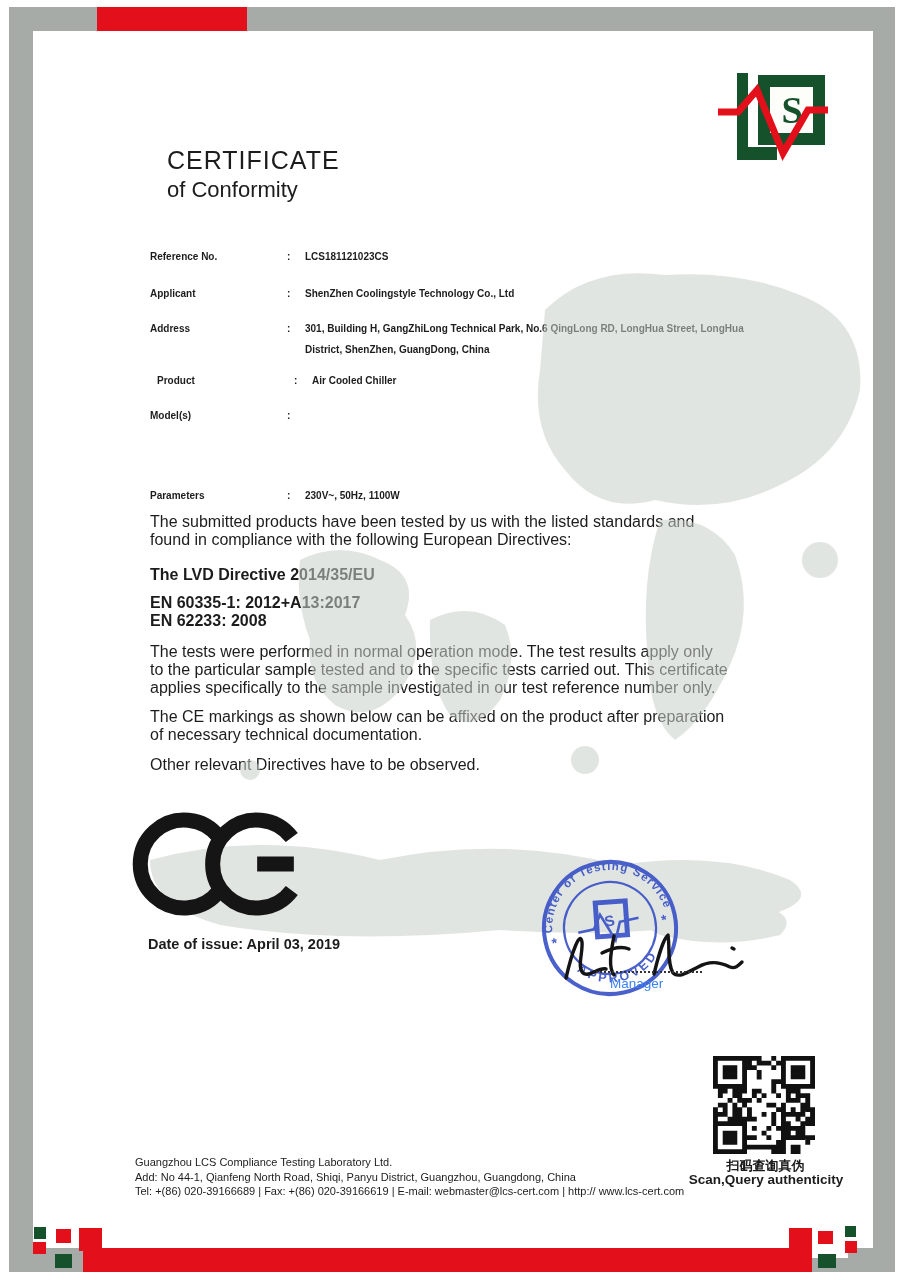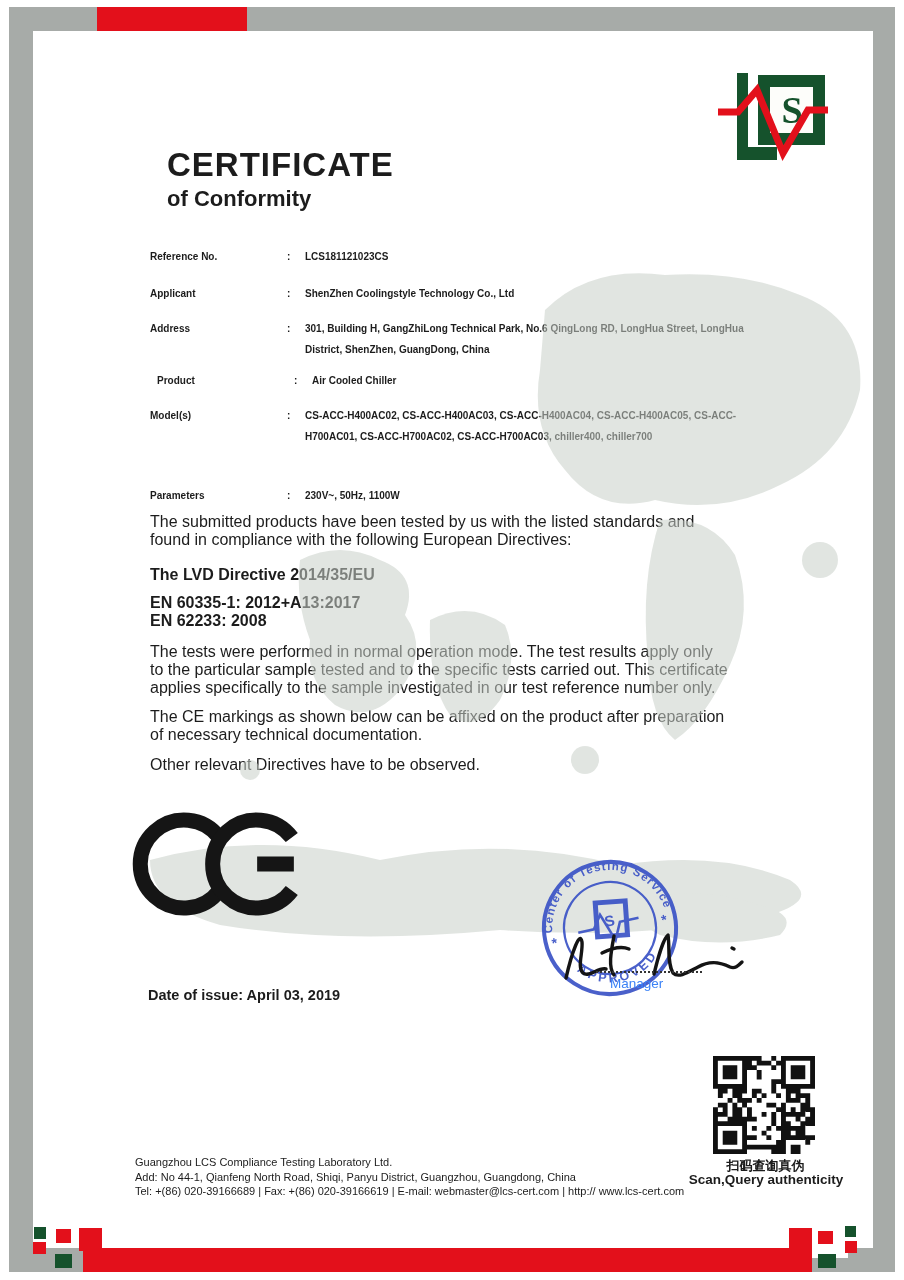--- a/index.html
+++ b/index.html
@@ -6,29 +6,29 @@
   body{width:904px;height:1280px;position:relative;font-family:"Liberation Sans",sans-serif;color:#1c1c1c;overflow:hidden;}
   
   .frame-bar{position:absolute;background:#a7aba8;z-index:4;}
   .red{background:#e3101b !important;}
   .green{background:#15522c !important;}
   .sq{position:absolute;z-index:6;}
   
   #map{position:absolute;left:0;top:0;z-index:1;}
   
   .content{position:absolute;z-index:2;}
-  .title1{font-size:33px;font-weight:bold;letter-spacing:1px;text-align:center;}
-  .title2{font-size:22px;font-weight:bold;margin-top:2px;}
+  .title1{font-size:25px;font-weight:normal;letter-spacing:1px;text-align:center;}
+  .title2{font-size:22px;font-weight:normal;margin-top:2px;}
   .frow{position:absolute;left:150px;display:flex;font-size:10px;font-weight:bold;line-height:21px;}
   .frow .lbl{width:137px;}
   .frow .col{width:18px;}
   .frow .val{width:478px;}
   .para{position:absolute;left:150px;width:578px;font-size:16px;line-height:18px;}
   .bold{font-weight:bold;}
-  .date-line{position:absolute;left:148px;top:987px;font-size:14.5px;font-weight:bold;z-index:3;}
+  .date-line{position:absolute;left:148px;top:936px;font-size:14.5px;font-weight:bold;z-index:3;}
   
   #stamp{position:absolute;left:538px;top:856px;width:144px;height:144px;transform:rotate(-12deg);opacity:.92;z-index:5;}
   #signature{position:absolute;left:556px;top:922px;z-index:6;}
   #sig-line{position:absolute;left:596px;top:971px;width:106px;border-bottom:2px dotted #333;z-index:6;}
   #manager{position:absolute;left:610px;top:976px;font-size:13.5px;color:#3b82f6;z-index:6;}
   
   #qr-wrap{position:absolute;left:713px;top:1056px;width:104px;z-index:3;}
   #qr-cap-zh{position:absolute;left:688px;top:1157px;width:155px;text-align:center;font-size:13px;font-weight:bold;z-index:3;}
   #qr-cap-en{position:absolute;left:676px;top:1172px;width:180px;text-align:center;font-size:13.5px;font-weight:bold;z-index:3;}
   #page-num{position:absolute;left:740px;top:1158px;font-size:14px;font-weight:bold;letter-spacing:2px;z-index:3;}
@@ -103,21 +103,20 @@
     <span class="val">301, Building H, GangZhiLong Technical Park, No.6 QingLong RD, LongHua Street, LongHua District, ShenZhen, GuangDong, China</span>
 </div>
 <div class="frow" style="top:370px;padding-left:7px;">
   <span class="lbl">Product</span>
     <span class="col">:</span>
     <span class="val">Air Cooled Chiller</span>
 </div>
 <div class="frow" style="top:405px;">
   <span class="lbl">Model(s)</span>
     <span class="col">:</span>
-    <span class="val">CS-ACC-H400AC02, CS-ACC-H400AC03, CS-ACC-H400AC04, CS-ACC-H400AC05, CS-ACC-H700AC01, CS-ACC-H700AC02, CS-ACC-H700AC03, chiller400, chiller700</span>
 </div>
 <div class="frow" style="top:485px;">
   <span class="lbl">Parameters</span>
     <span class="col">:</span>
     <span class="val">230V~, 50Hz, 1100W</span>
 </div>
 
 <div class="para" style="top:513px;">The submitted products have been tested by us with the listed standards and found in compliance with the following European Directives:</div>
 <div class="para bold" style="top:566px;">The LVD Directive 2014/35/EU</div>
 <div class="para bold" style="top:594px;">EN 60335-1: 2012+A13:2017</div>

